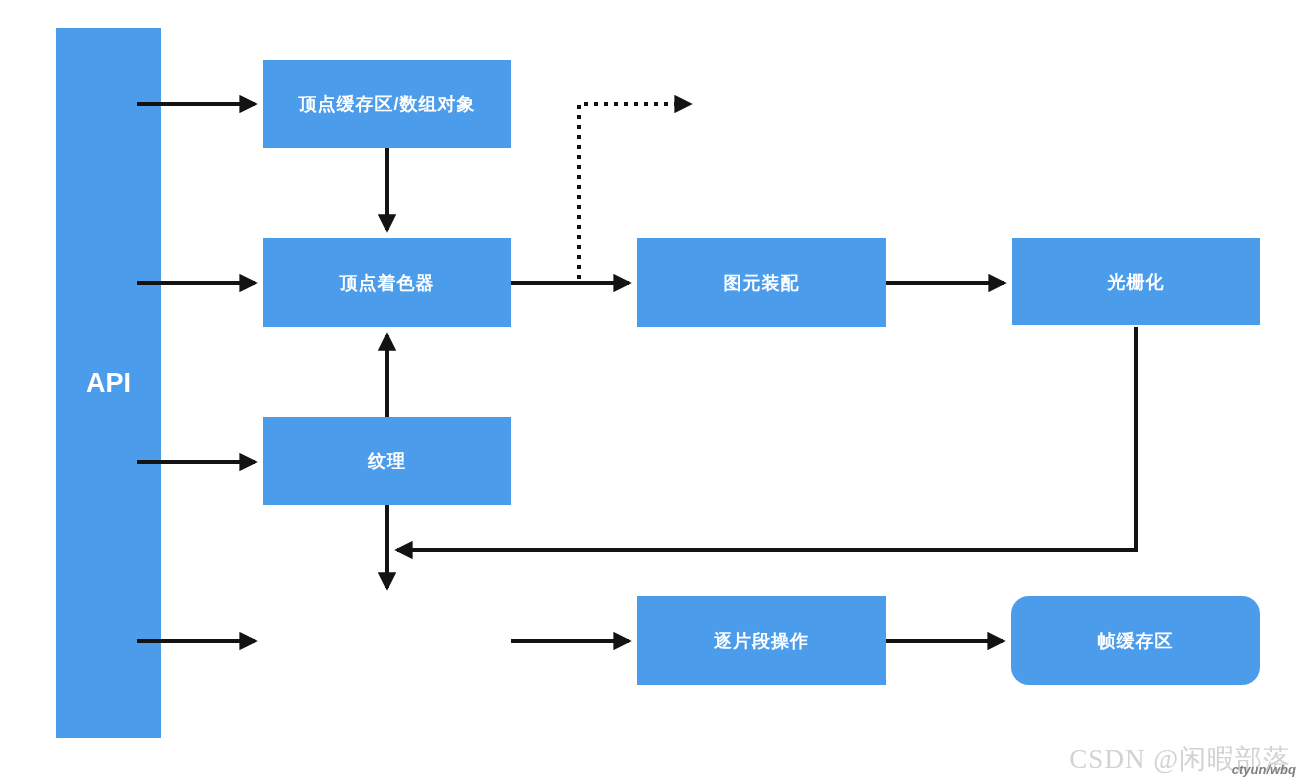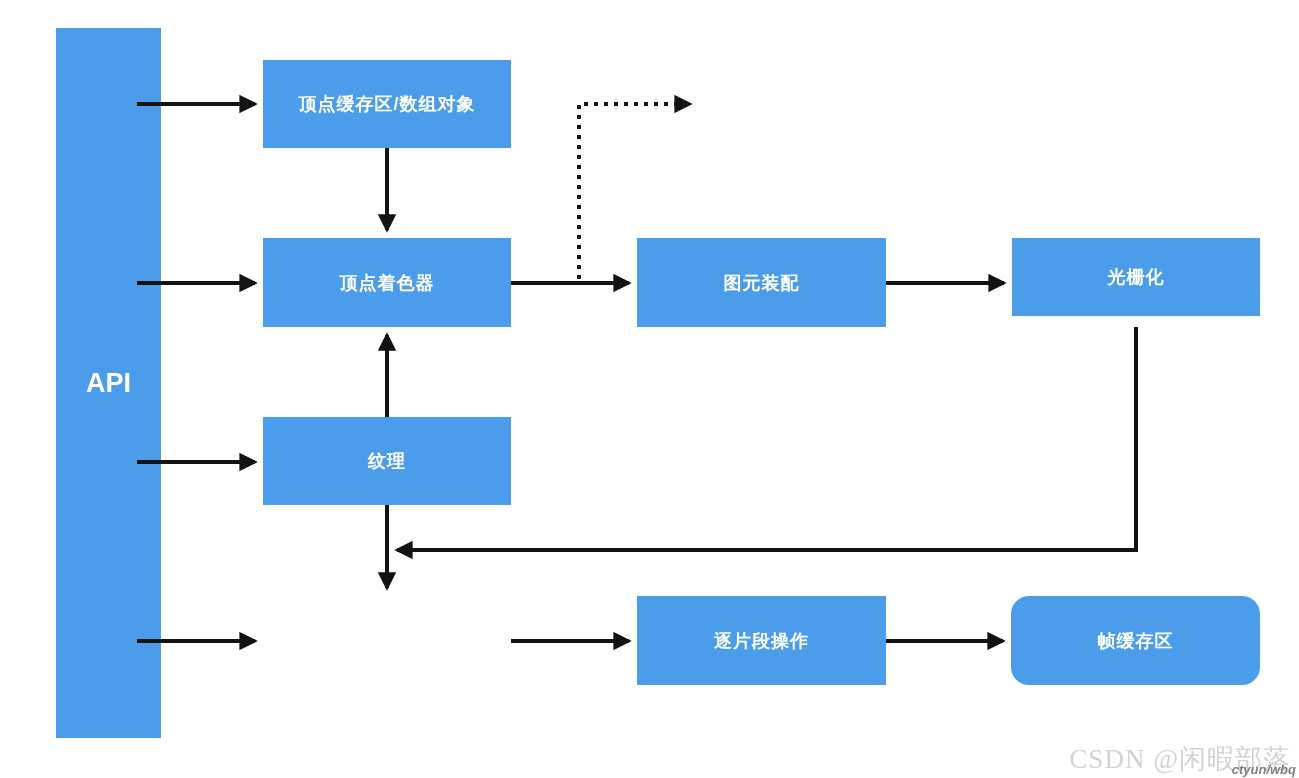--- a/index.html
+++ b/index.html
@@ -19,21 +19,21 @@
     background:var(--node-fill);
     color:var(--node-text);
     display:flex;align-items:center;justify-content:center;
     font-size:18px;font-weight:600;letter-spacing:1px;
   }
   .n-api {left:32px;  top:28px;  width:105px;height:710px;font-size:27px;font-weight:700;letter-spacing:0px;margin-left:24px;}
   .n-vbo {left:263px; top:60px;  width:248px;height:88px;}
   .n-tf  {left:700px; top:60px;  width:248px;height:88px;}
   .n-vs  {left:263px; top:238px; width:248px;height:89px;}
   .n-pa  {left:637px; top:238px; width:249px;height:89px;}
-  .n-ras {left:1012px;top:238px; width:248px;height:78px;}
+  .n-ras {left:1012px;top:238px; width:248px;height:87px;}
   .n-tex {left:263px; top:417px; width:248px;height:88px;}
   .n-fs  {left:263px; top:596px; width:248px;height:89px;}
   .n-pfo {left:637px; top:596px; width:249px;height:89px;}
   .n-fb  {left:1011px;top:596px; width:249px;height:89px;border-radius:18px;}
   svg.connectors{position:absolute;left:0;top:0;width:1299px;height:778px;pointer-events:none;}
   .edge{stroke:var(--arrow);stroke-width:4;fill:none;}
   .edge.dotted{stroke-dasharray:4 6;stroke-linecap:butt;}
   #arrowhead path{fill:var(--arrow);}
   .watermark{
     position:absolute;right:8px;top:741px;

